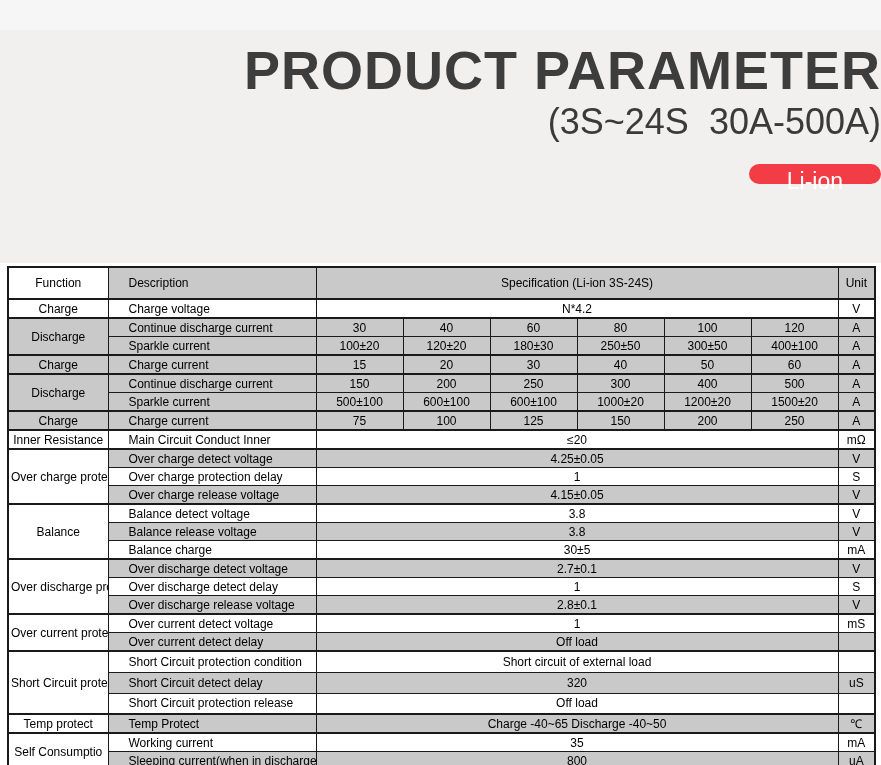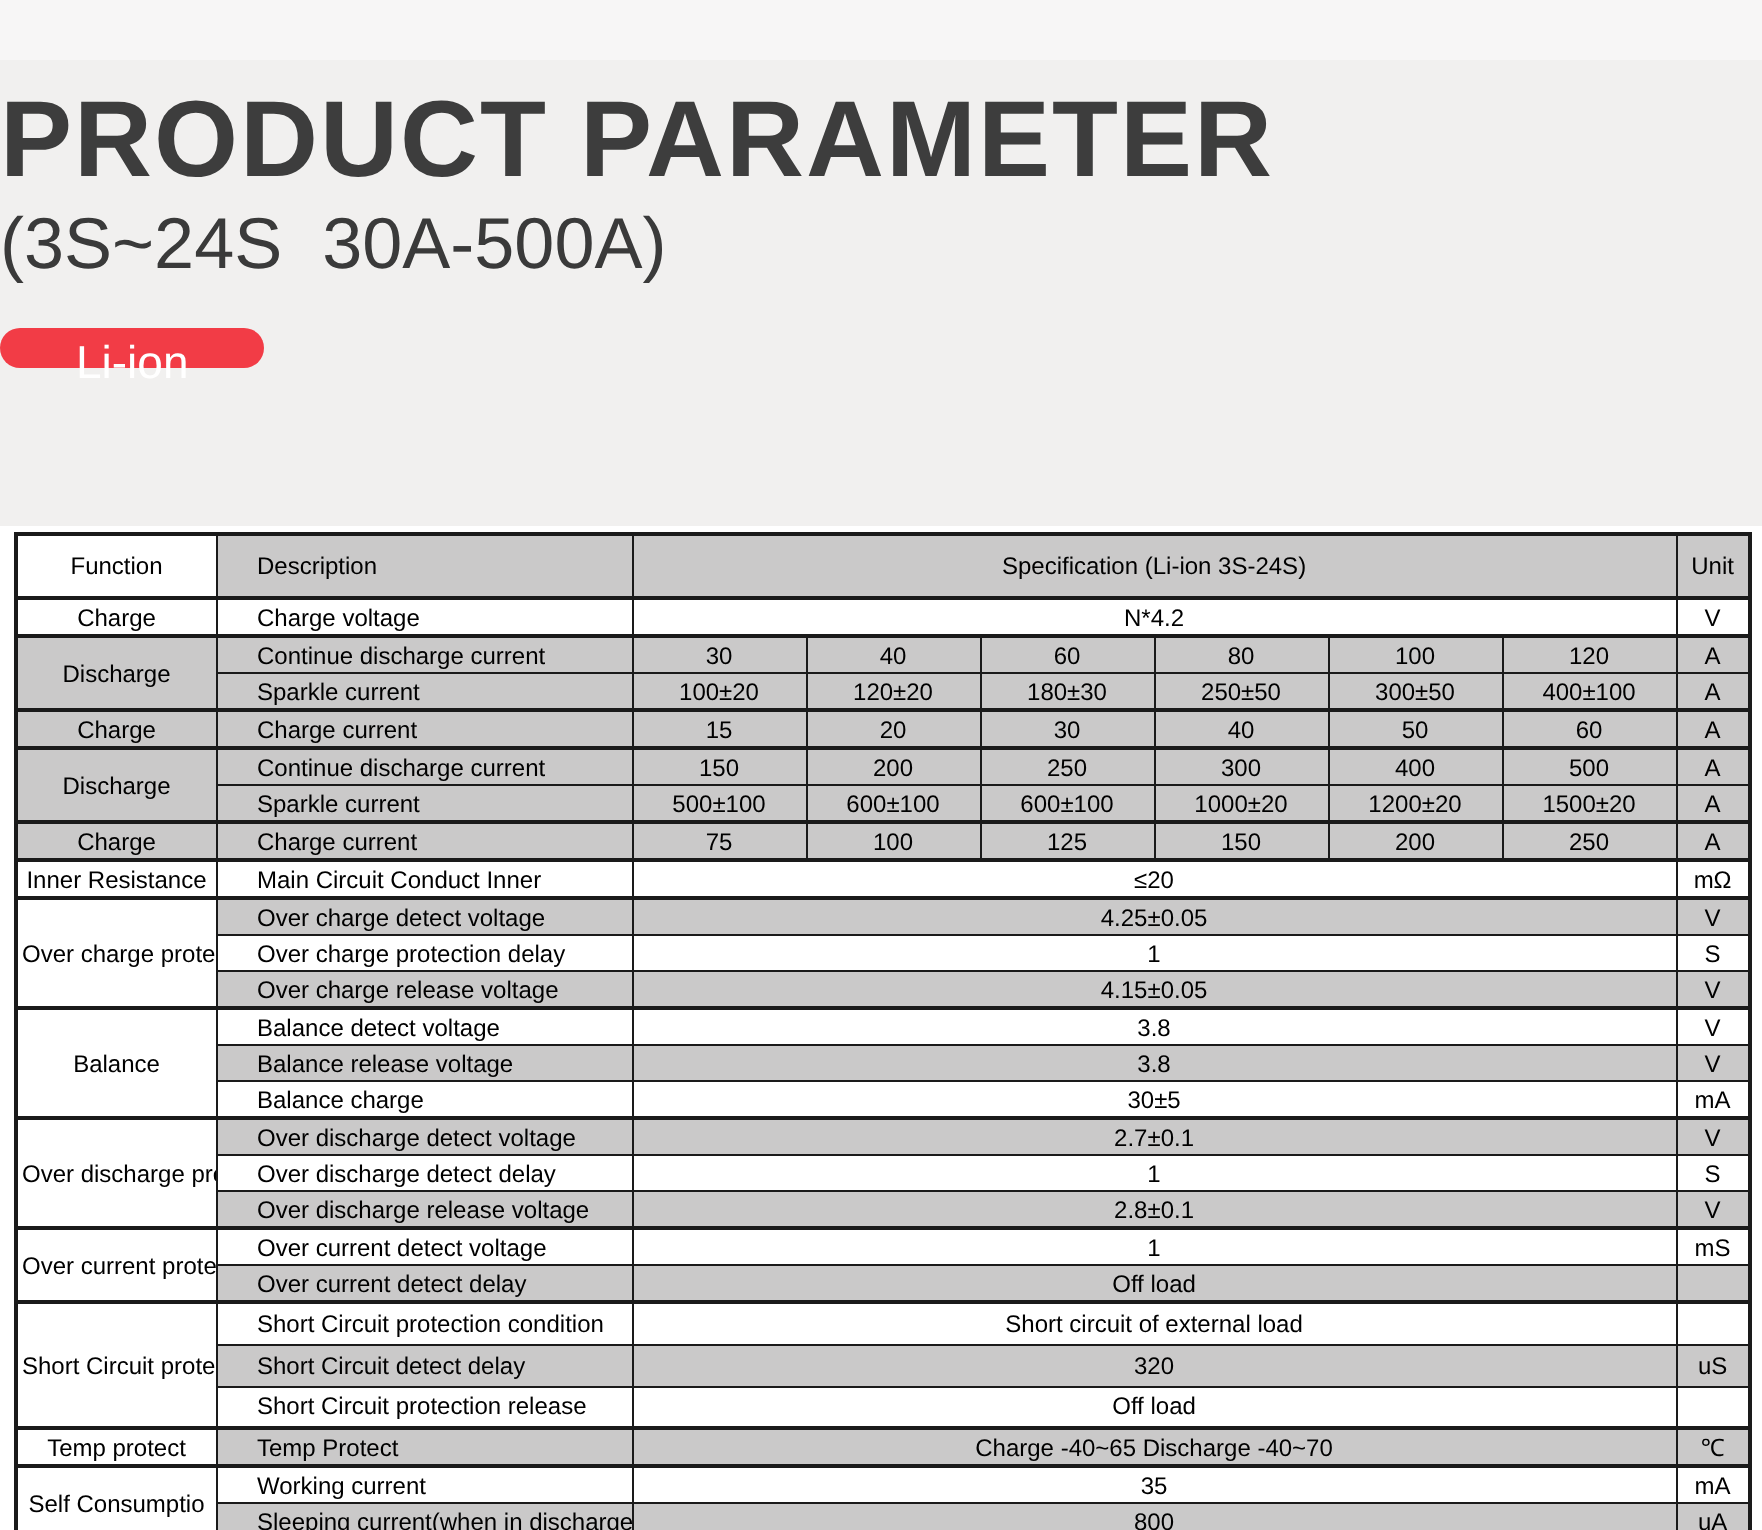--- a/index.html
+++ b/index.html
@@ -6,21 +6,21 @@
     margin: 0;
     padding: 0;
     width: 881px;
     height: 765px;
     background: #ffffff;
     font-family: "Liberation Sans", sans-serif;
   }
   .hero {
     background: var(--hero-bg, #f1f0ef);
     height: 263px;
-    text-align: left;
+    text-align: right;
     overflow: hidden;
   }
   .top-strip {
     height: 30px;
     background: #f7f6f6;
   }
   .title {
     margin-top: 12px;
     font-size: 54px;
     line-height: 56px;
@@ -250,21 +250,21 @@
         <td class="g">uS</td>
       </tr>
       <tr style="height: 21px;">
         <td class="d">Short Circuit protection release</td>
         <td colspan="6">Off load</td>
         <td></td>
       </tr>
       <tr class="thick">
         <td>Temp protect</td>
         <td class="d g">Temp Protect</td>
-        <td colspan="6" class="g">Charge -40~65 Discharge -40~70</td>
+        <td colspan="6" class="g">Charge -40~65 Discharge -40~50</td>
         <td class="g">℃</td>
       </tr>
       <tr class="thick">
         <td rowspan="2">Self Consumptio</td>
         <td class="d">Working current</td>
         <td colspan="6">35</td>
         <td>mA</td>
       </tr>
       <tr>
         <td class="d g">Sleeping current(when in discharge)</td>

